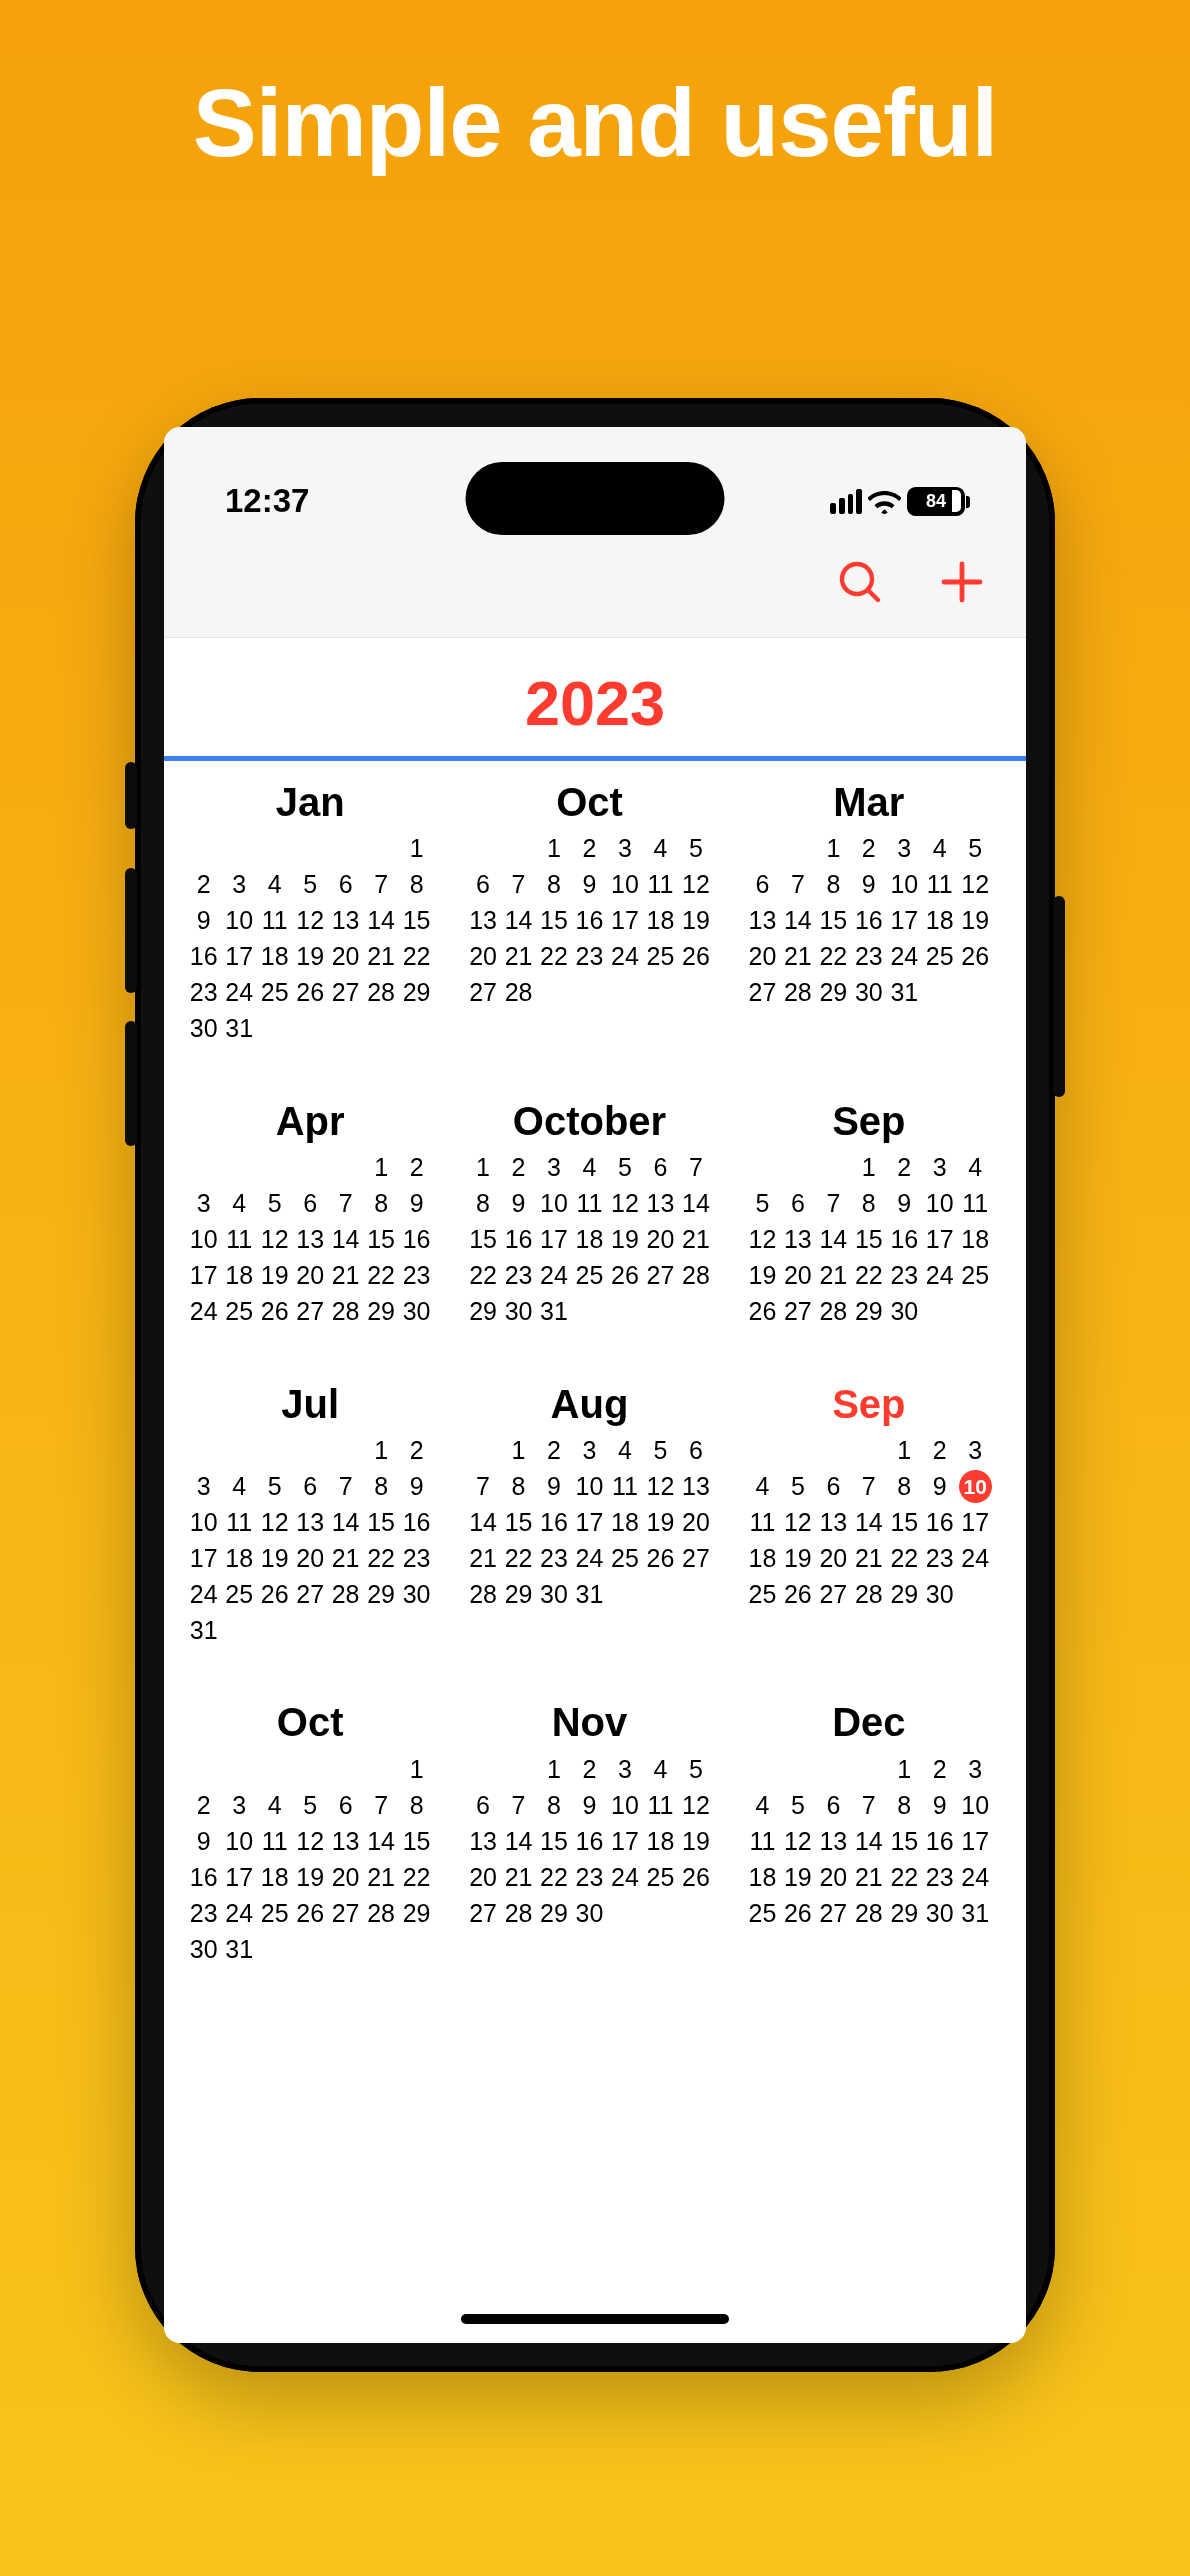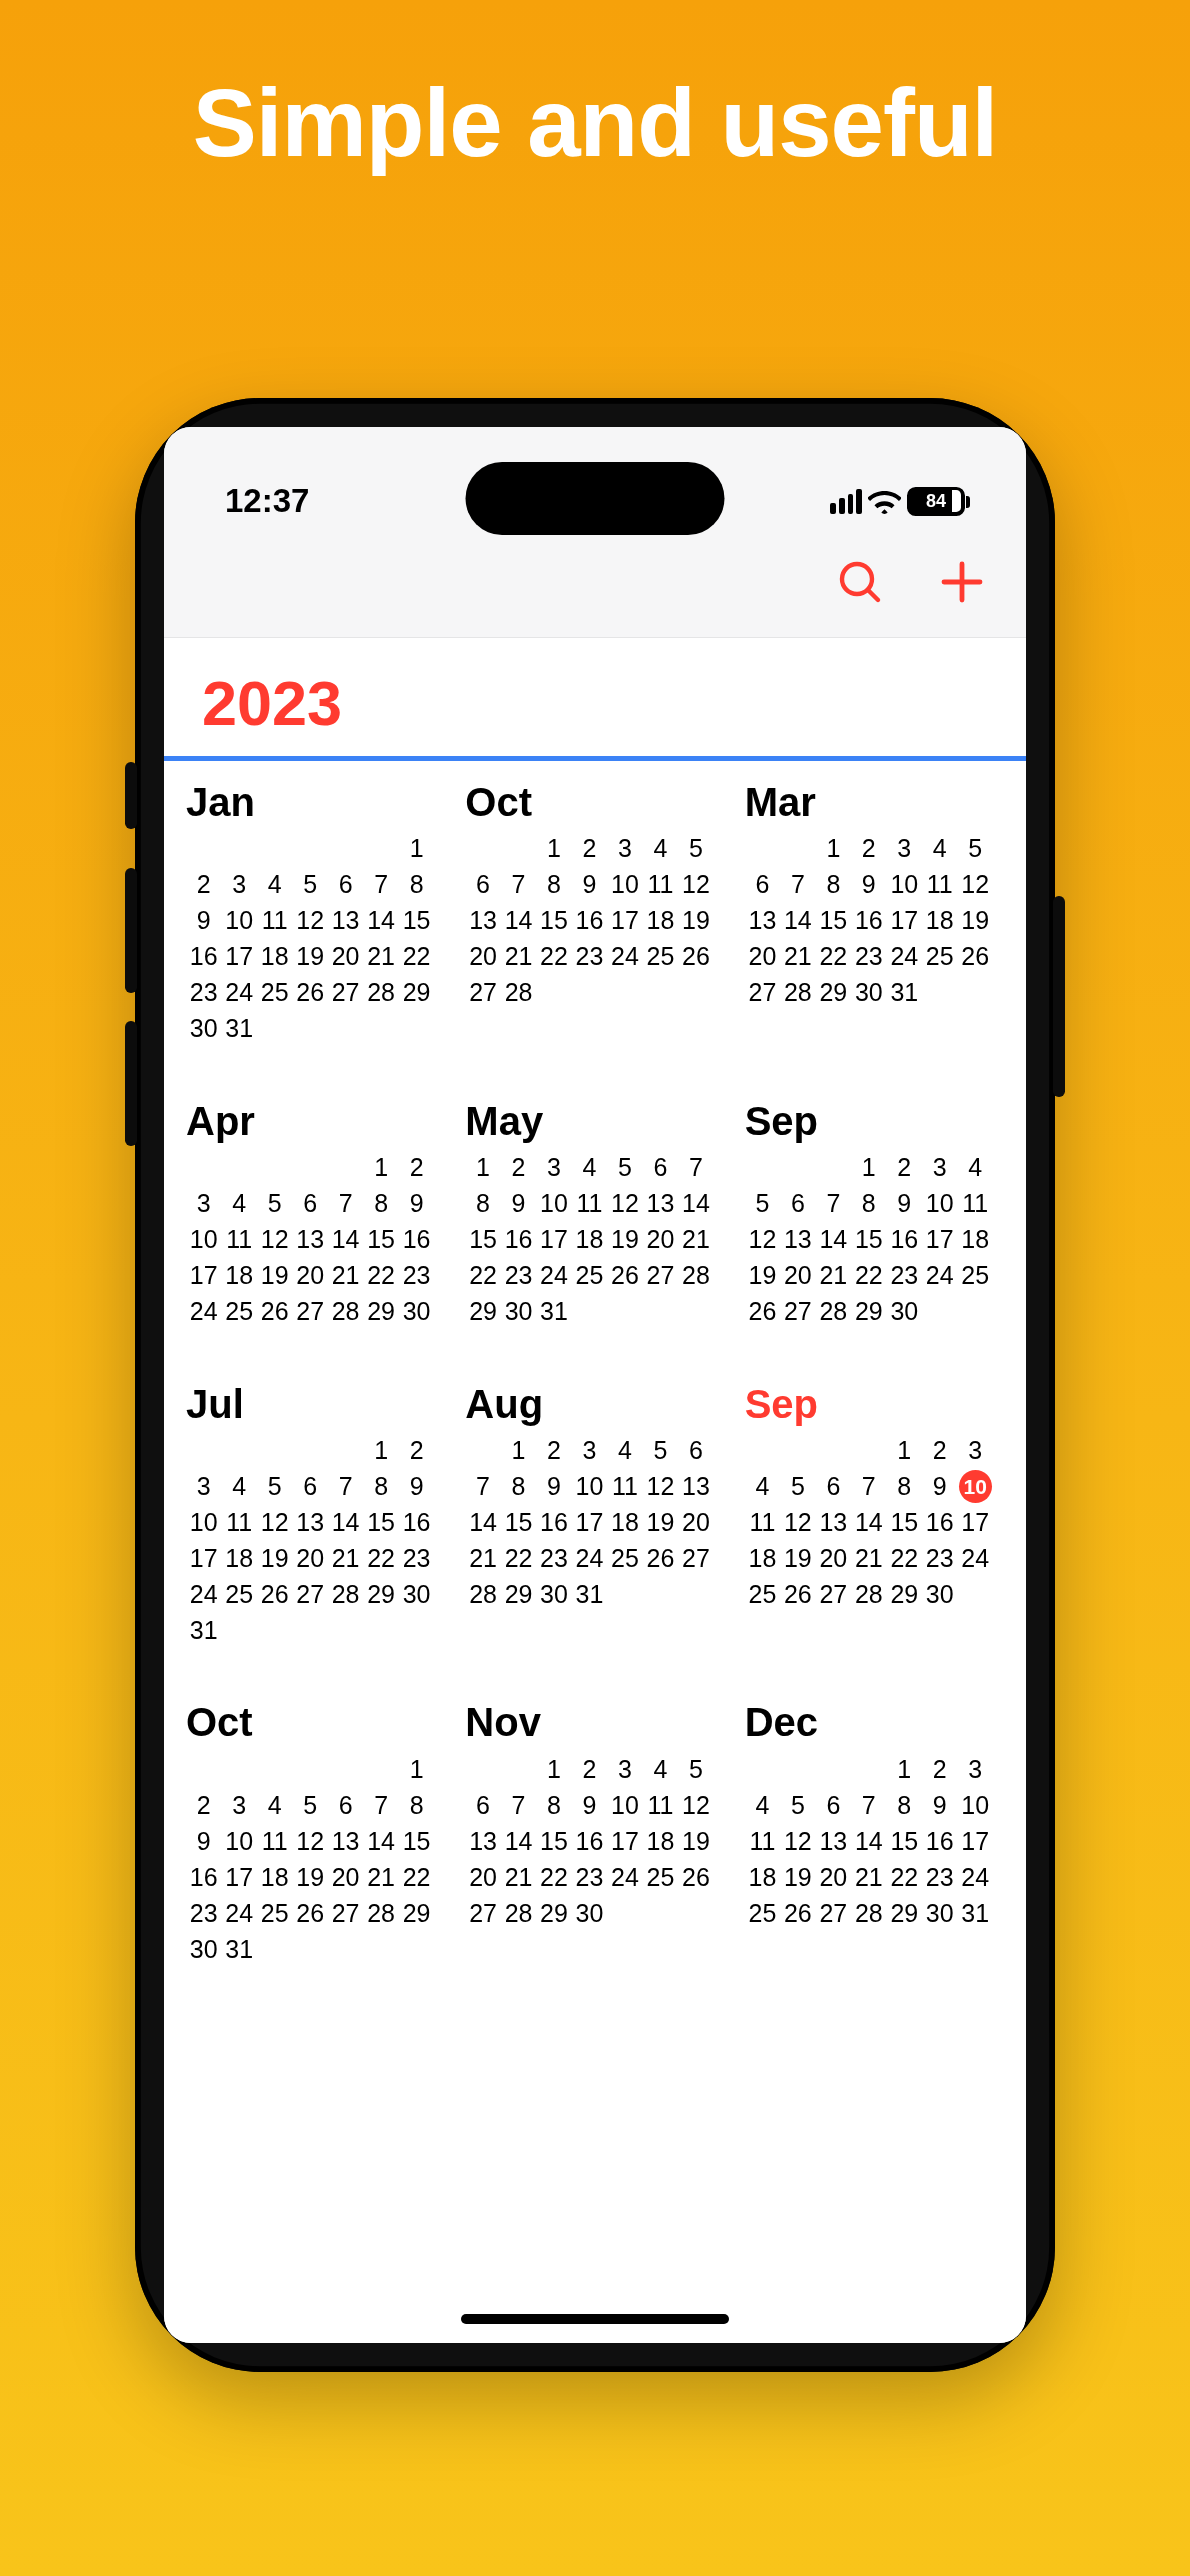--- a/index.html
+++ b/index.html
@@ -30,24 +30,24 @@
   }
   .side-btn { position:absolute; background:#0c0c0c; border-radius:5.8px; }
   .sb-left-1 { left:-9.6px; top:364px; width:11.5px; height:67px; }
   .sb-left-2 { left:-9.6px; top:470px; width:11.5px; height:125px; }
   .sb-left-3 { left:-9.6px; top:623px; width:11.5px; height:125px; }
   .sb-right  { right:-9.6px; top:498px; width:11.5px; height:201px; }
 
   .screen {
     width: 100%; height: 100%;
     background: #fff;
-    border-radius: 27px;
+    border-radius: 16px;
     overflow: hidden;
     position: relative;
-    display: flex; flex-direction: column;
+    display: flex; flex-direction: column; text-align: center;
   }
   .dynamic-island {
     position: absolute; top: 35px; left: 50%; transform: translateX(-50%);
     width: 259px; height: 73px; background: #000; border-radius: 58px;
     z-index: 10;
   }
 
   
   .status {
     height: 115px; flex: 0 0 115px;
@@ -337,21 +337,21 @@
               <div class="cell">24</div>
               <div class="cell">25</div>
               <div class="cell">26</div>
               <div class="cell">27</div>
               <div class="cell">28</div>
               <div class="cell">29</div>
               <div class="cell">30</div>
             </div>
           </div>
           <div class="month">
-            <div class="month-name">May</div>
+            <div class="month-name">October</div>
             <div class="grid">
               <div class="cell">1</div>
               <div class="cell">2</div>
               <div class="cell">3</div>
               <div class="cell">4</div>
               <div class="cell">5</div>
               <div class="cell">6</div>
               <div class="cell">7</div>
               <div class="cell">8</div>
               <div class="cell">9</div>

